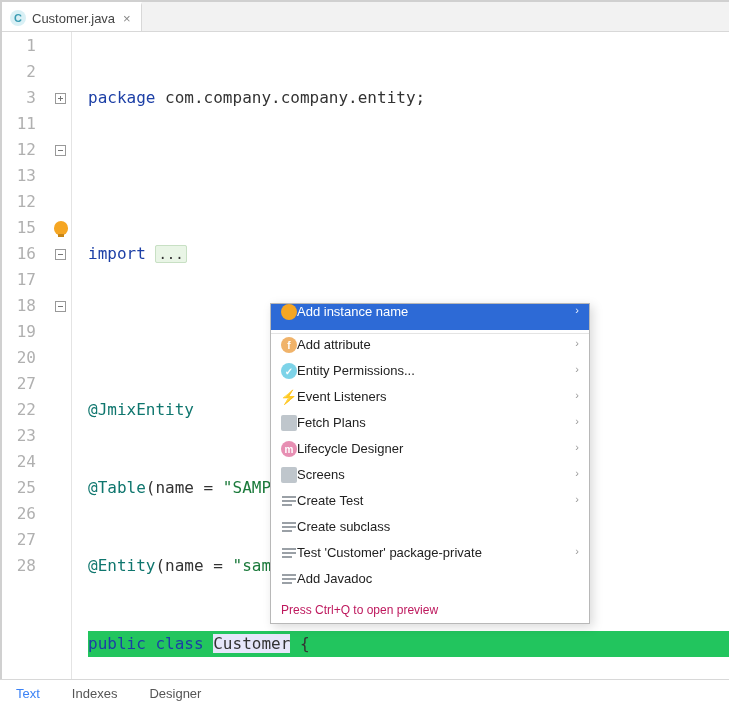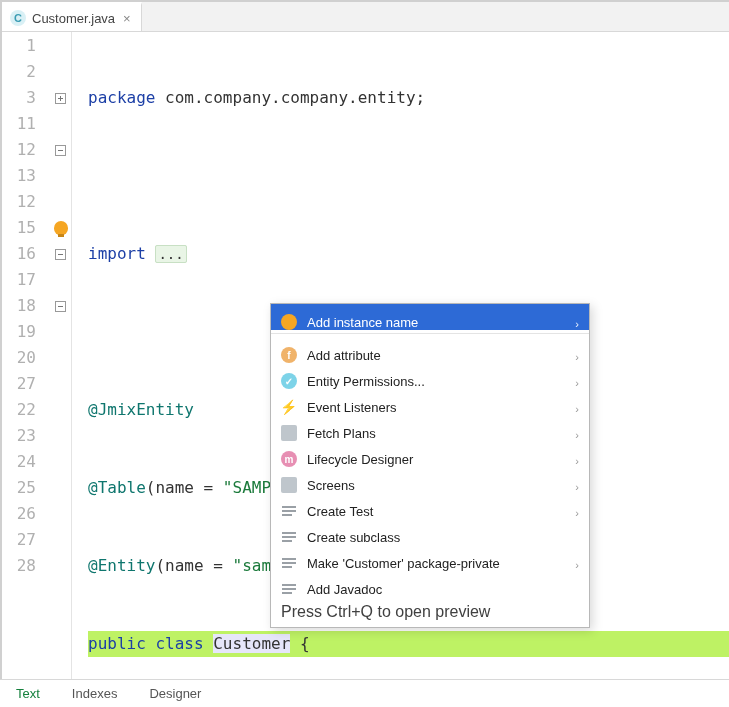--- a/index.html
+++ b/index.html
@@ -9,53 +9,53 @@
   .tab .ficon{width:16px;height:16px;border-radius:50%;background:#d9f0f5;display:flex;align-items:center;justify-content:center;color:#3a9cb3;font-weight:bold;font-size:11px}
   .tab-name{color:#444}
   .tab .close{color:#888;font-size:13px;padding:0 2px}
   .editor{display:flex;height:647px;position:relative;font-family:"Consolas","Menlo",monospace;font-size:16px}
   .gutter{width:48px;background:#fff;border-right:0px;padding-top:1px}
   .gnum{height:26px;line-height:26px;text-align:right;padding-right:14px;color:#b0b0b0}
   .markcol{width:22px;background:#fff;border-right:1px solid #e4e4e4;padding-top:1px}
   .mark{height:26px;display:flex;align-items:center;justify-content:center}
   .code{flex:1;padding-top:1px;padding-left:16px;line-height:26px;white-space:pre}
   .row{height:26px}
-  .row.hl{background:#bef264}
+  .row.hl{background:#22c55e}
   .kw{color:#1c3fa6}
   .ann{color:#0f766e}
   .str{color:#1b7a3b}
   .fold{background:#e9f5e6;padding:0 2px;border:1px solid #c8e0c4;border-radius:2px;font-size:14px}
   .hl-word{background:#e6e6fa}
   .boxplus{width:11px;height:11px;border:1px solid #999;position:relative}
   .boxplus::before{content:"";position:absolute;left:2px;right:2px;top:4px;height:1px;background:#777}
   .boxplus.plus::after{content:"";position:absolute;top:2px;bottom:2px;left:4px;width:1px;background:#777}
   .bulb{width:14px;height:14px;border-radius:50% 50% 45% 45%;background:#f5a623;position:relative}
   .bulb::after{content:"";position:absolute;left:4px;bottom:-2px;width:6px;height:3px;background:#c88616}
   .popup{position:absolute;left:268px;top:271px;width:320px;background:#fff;border:1px solid #b8b8b8;box-shadow:3px 3px 10px rgba(0,0,0,.15);font-family:"Segoe UI",Arial,sans-serif;font-size:13px;z-index:10}
-  .pitem{height:26px;display:flex;align-items:flex-end;padding:0 10px;gap:10px;color:#222}
+  .pitem{height:26px;display:flex;align-items:flex-start;padding:0 10px;color:#222}
   .pitem.sel{background:#2d6ad6;color:#fff}
   .pitem .sub{margin-left:auto;color:#999;font-size:11px}
   .pitem.sel .sub{color:#eaf2ff}
   .psep{height:1px;background:#e4e4e4;margin:3px 0}
-  .phint{padding:6px 10px;color:#404040;font-size:16px}
+  .phint{padding:6px 10px;color:#be185d;font-size:12px}
   .ic{width:16px;height:16px;border-radius:50%;display:flex;align-items:center;justify-content:center;font-size:10px;font-weight:bold;color:#fff;flex-shrink:0}
   .ic.bulb2{background:#f5a623}
   .ic.f{background:#f0b36a}
   .ic.sh{background:#7dd3e8}
   .ic.bolt{background:transparent;color:#f5a623;font-size:14px}
   .ic.grid{background:#bfc6cc;border-radius:2px}
   .ic.m{background:#e78fb3}
   .ic.scr{background:#bfc6cc;border-radius:2px}
   .ic.ln{background:transparent;border-radius:0}
   .linesic{width:14px;height:2px;background:#9aa0a6;position:relative;top:0}
   .linesic::before{content:"";position:absolute;top:-4px;left:0;width:14px;height:2px;background:#9aa0a6}
   .linesic::after{content:"";position:absolute;top:4px;left:0;width:10px;height:2px;background:#9aa0a6}
   .bottom-tabs{position:absolute;left:0;right:0;bottom:0;height:28px;border-top:1px solid #d8d8d8;background:#fff;display:flex;align-items:center;font-family:"Segoe UI",Arial,sans-serif}
   .btab{padding:0 16px;height:100%;display:flex;align-items:center;color:#555}
-  .btab.active{color:#15803d;font-weight:500}
+  .btab.active{color:#3b82f6;font-weight:500}
 </style>
 </head>
 <body>
 
 <div class="tab-bar">
   <div class="tab">
     <span class="ficon">C</span>
     <span class="tab-name">Customer.java</span>
     <span class="close">×</span>
   </div>
@@ -189,21 +189,21 @@
     <div class="pitem">
       <span class="ic ln">
           <span class="linesic"></span>
         </span>
       <span>Create subclass</span>
     </div>
     <div class="pitem">
       <span class="ic ln">
           <span class="linesic"></span>
         </span>
-      <span>Make 'Customer' package-private</span>
+      <span>Test 'Customer' package-private</span>
       <span class="sub">›</span>
     </div>
     <div class="pitem">
       <span class="ic ln">
           <span class="linesic"></span>
         </span>
       <span>Add Javadoc</span>
     </div>
     <div class="phint">Press Ctrl+Q to open preview</div>
   </div>

